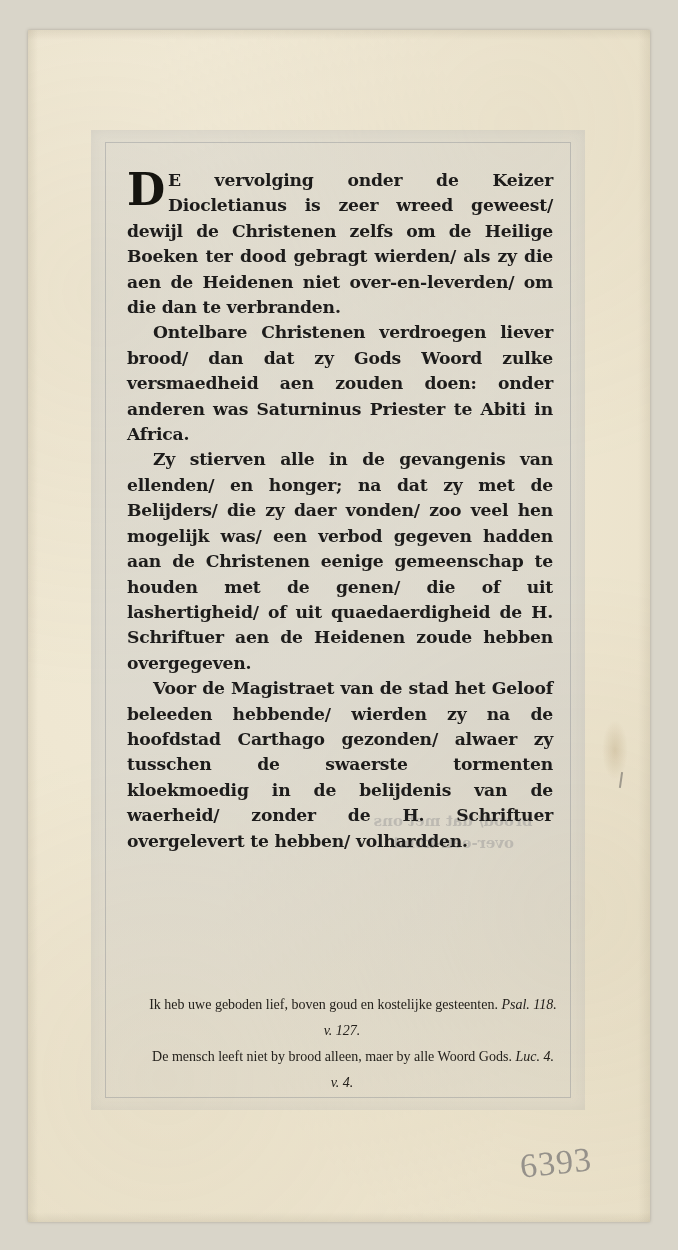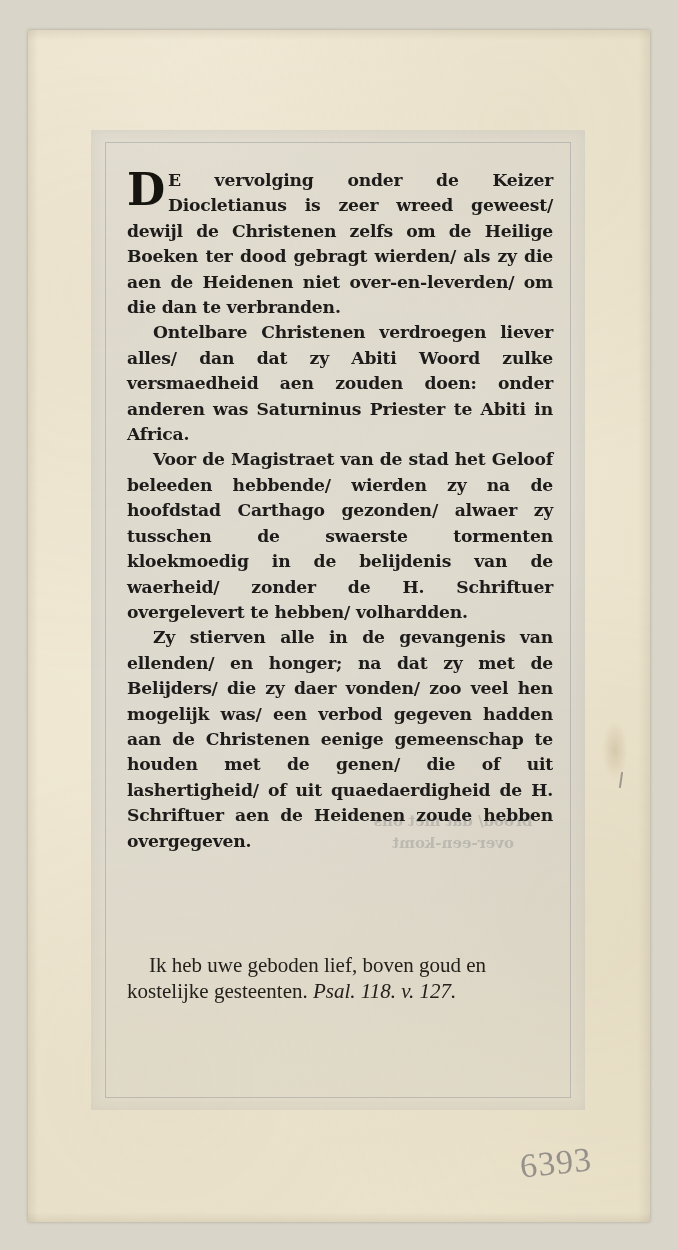--- a/index.html
+++ b/index.html
@@ -104,28 +104,28 @@
     font-size: 44px;
     line-height: 40px;
     margin: 2px 3px 0 0;
     color: #15140f;
   }
 
   
   .quotes {
     position: absolute;
     left: 36px;
-    top: 822px;
+    top: 862px;
     width: 430px;
     font-family: "Liberation Serif", serif;
     font-weight: 400;
-    font-size: 21px;
+    font-size: 14px;
     line-height: 26px;
     color: #24211c;
-    text-align: left;
+    text-align: center;
   }
   .quotes p { margin: 0; text-indent: 22px; }
   .quotes .it { font-style: italic; }
 
   
   .ghost {
     position: absolute;
     left: 330px;
     top: 780px;
     width: 190px;
@@ -182,31 +182,32 @@
 
     <div class="ghost">brood/ dat met ons over-een-komt</div>
 
     <div class="textblock">
       <div class="textframe"></div>
 
       <div class="body-text gothic">
 
         <p class="first"><span class="dropcap">D</span><span>E vervolging onder de Keizer Diocletianus is zeer wreed geweest/ dewijl de Christenen zelfs om de Heilige Boeken ter dood gebragt wierden/ als zy die aen de Heidenen niet over-en-leverden/ om die dan te verbranden.</span></p>
 
-        <p><span>Ontelbare Christenen verdroegen liever alles/ dan dat zy Abiti Woord zulke versmaedheid aen zouden doen: onder anderen was Saturninus Priester te Abiti in Africa.</span></p>
-
+        <p><span>Ontelbare Christenen verdroegen liever brood/ dan dat zy Gods Woord zulke versmaedheid aen zouden doen: onder anderen was Saturninus Priester te Abiti in Africa.</span></p>
+
+
+        <p><span>Zy stierven alle in de gevangenis van ellenden/ en honger; na dat zy met de Belijders/ die zy daer vonden/ zoo veel hen mogelijk was/ een verbod gegeven hadden aan de Christenen eenige gemeenschap te houden met de genen/ die of uit lashertigheid/ of uit quaedaerdigheid de H. Schriftuer aen de Heidenen zoude hebben overgegeven.</span></p>
 
         <p><span>Voor de Magistraet van de stad het Geloof beleeden hebbende/ wierden zy na de hoofdstad Carthago gezonden/ alwaer zy tusschen de swaerste tormenten kloekmoedig in de belijdenis van de waerheid/ zonder de H. Schriftuer overgelevert te hebben/ volhardden.</span></p>
-
-        <p><span>Zy stierven alle in de gevangenis van ellenden/ en honger; na dat zy met de Belijders/ die zy daer vonden/ zoo veel hen mogelijk was/ een verbod gegeven hadden aan de Christenen eenige gemeenschap te houden met de genen/ die of uit lashertigheid/ of uit quaedaerdigheid de H. Schriftuer aen de Heidenen zoude hebben overgegeven.</span></p>
 
       </div>
 
       <div class="quotes">
         <p><span>Ik heb uwe geboden lief, boven goud en kostelijke gesteenten.</span> <span class="it">Psal. 118. v. 127.</span></p>
+        <p><span>De mensch leeft niet by brood alleen, maer by alle Woord Gods.</span> <span class="it">Luc. 4. v. 4.</span></p>
       </div>
 
     </div>
 
     <div class="pencil-number">6393</div>
 
   </div>
 </div>
 
 </body></html>

